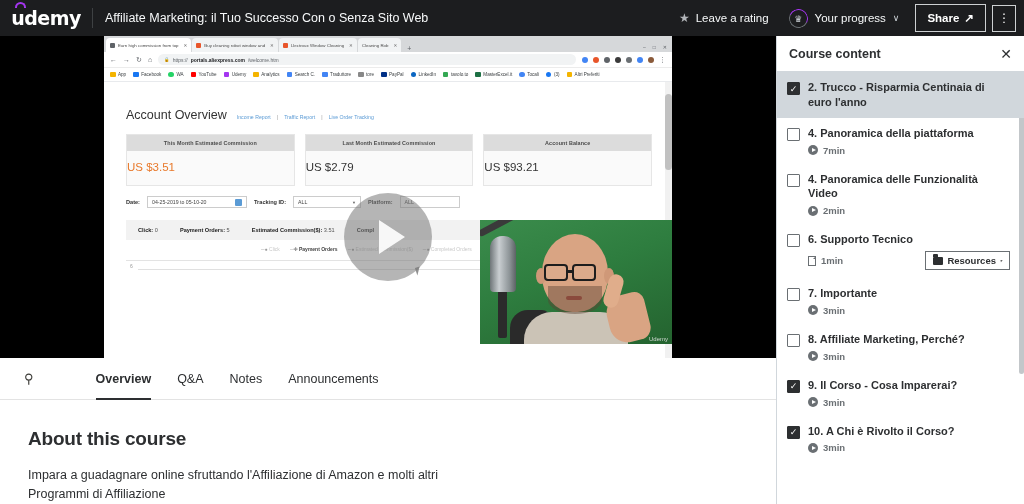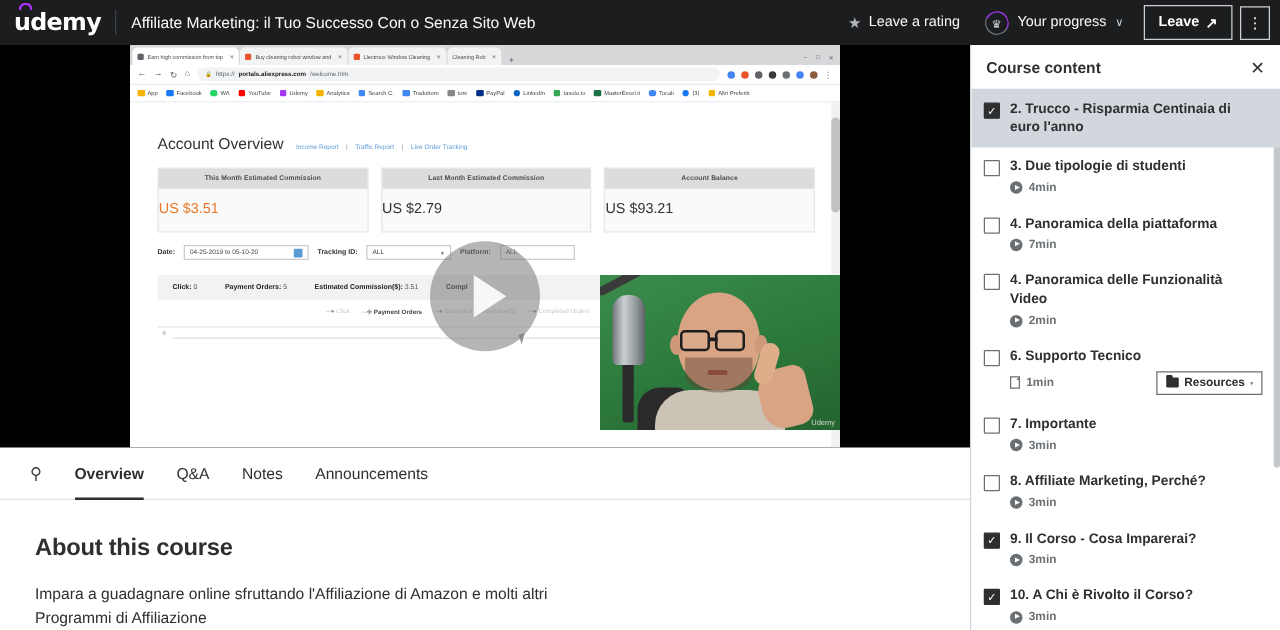--- a/index.html
+++ b/index.html
@@ -249,21 +249,21 @@
   
   .tabbar {
     position: relative; height: 42px; border-bottom: 1px solid #e3e3e3;
     display: flex; align-items: center; gap: 26px; padding: 0 24px; margin: 0 0 0 0;
   }
   .search-ico { color: #3c3b37; font-size: 13px; cursor: pointer; }
   .tab {
     font-size: 12.5px; color: #2d2f31; cursor: pointer; height: 42px;
     display: flex; align-items: center; position: relative;
   }
-  .tab.active { font-weight: 700; }
+  .tab.active { font-weight: 700; margin-left: 36px; }
   .tab.active::after {
     content: ""; position: absolute; left: 0; right: 0; bottom: 0;
     height: 2px; background: #2d2f31;
   }
   .about { padding: 28px 24px 0 28px; }
   .about-h { font-size: 19px; font-weight: 700; color: #2d2f31; letter-spacing: -.2px; }
   .about-p {
     margin-top: 16px; font-size: 12.5px; color: #2d2f31; line-height: 1.55;
     max-width: 420px;
   }
@@ -352,21 +352,21 @@
         <span>Leave a rating</span>
       </div>
       <div class="progress-btn">
         <span class="prog-ring">
             <span>♛</span>
           </span>
         <span>Your progress</span>
         <span class="chev">∨</span>
       </div>
       <div class="share-btn">
-        <span>Leave</span>
+        <span>Share</span>
         <span>↗</span>
       </div>
       <div class="kebab-btn">
         <span>⋮</span>
       </div>
     </div>
   </div>
 
   <div class="left-col">
 
@@ -611,30 +611,20 @@
     <div class="sb-list">
       <div class="sb-scroll"></div>
 
       <div class="lec current">
         <span class="cb checked">✓</span>
         <div class="lec-body">
           <div class="lec-title">2. Trucco - Risparmia Centinaia di euro l'anno</div>
         </div>
       </div>
 
-      <div class="lec">
-        <span class="cb"></span>
-        <div class="lec-body">
-          <div class="lec-title">3. Due tipologie di studenti</div>
-          <div class="lec-meta">
-              <i class="pico"></i>
-              <span>4min</span>
-            </div>
-        </div>
-      </div>
 
       <div class="lec">
         <span class="cb"></span>
         <div class="lec-body">
           <div class="lec-title">4. Panoramica della piattaforma</div>
           <div class="lec-meta">
               <i class="pico"></i>
               <span>7min</span>
             </div>
         </div>

